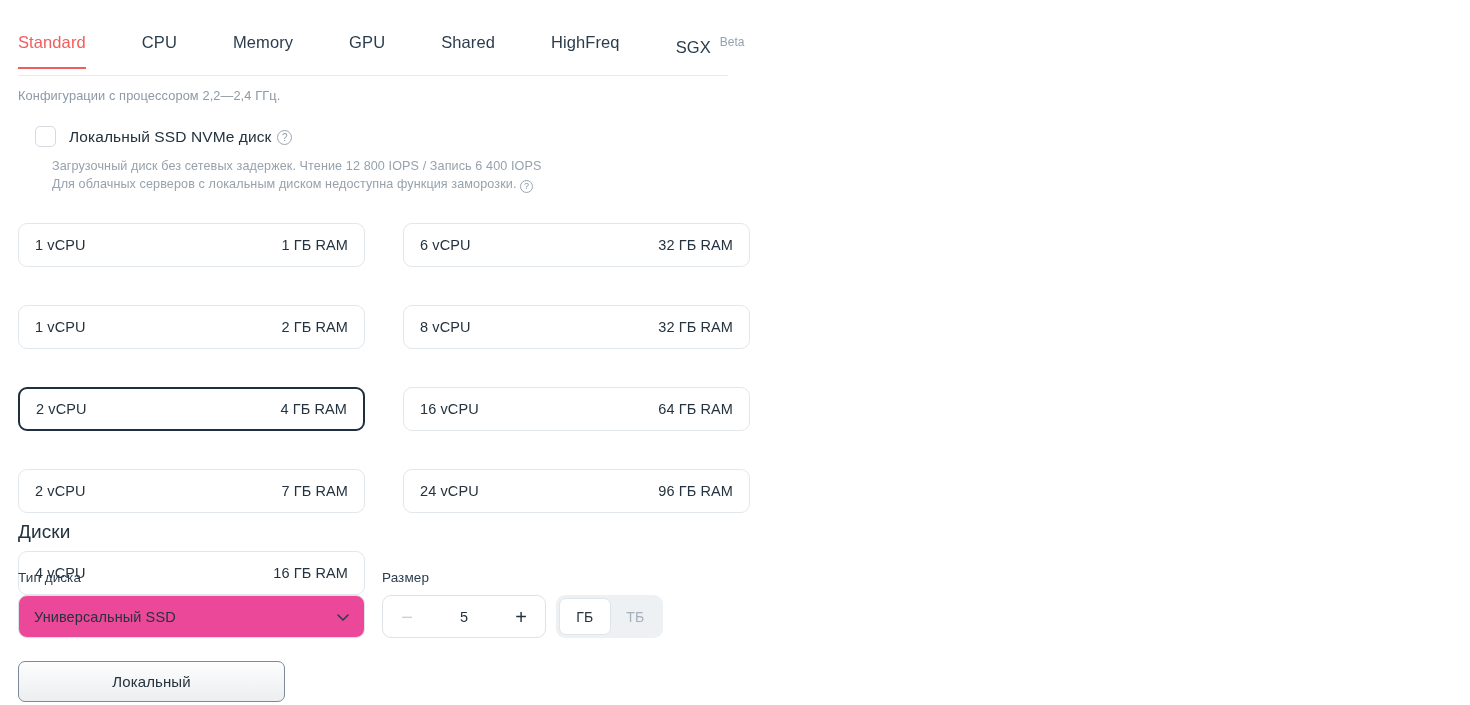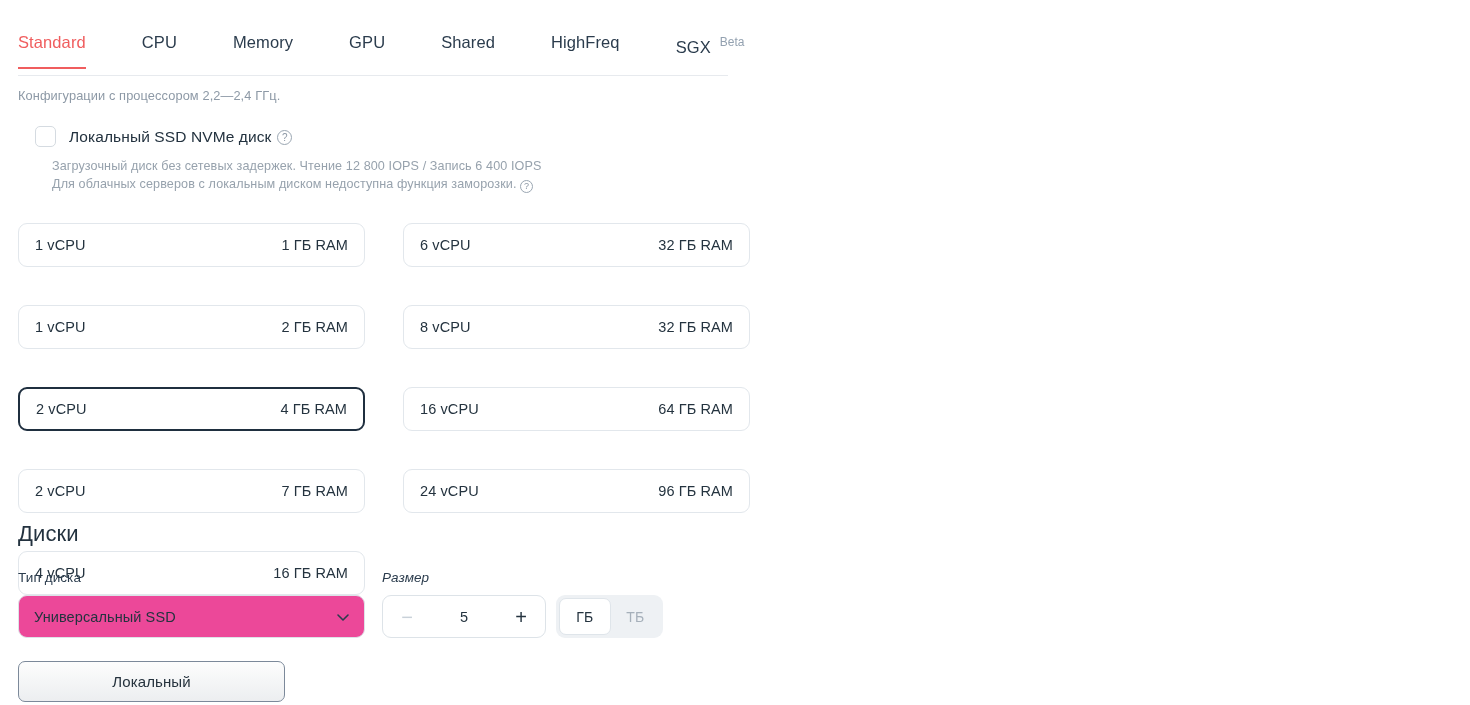--- a/index.html
+++ b/index.html
@@ -100,27 +100,27 @@
     letter-spacing: 0.1px;
   }
   .card.selected {
     border: 2px solid #1f2f3f;
   }
   .card .ram { text-align: right; }
 
   
   .disks-title {
     position: absolute; left: 18px; top: 521px;
-    font-size: 22px; color: #23323f; letter-spacing: 0.1px;
+    font-size: 19px; color: #23323f; letter-spacing: 0.1px;
   }
   .field-label {
     font-size: 13.5px; color: #2b3c4d; letter-spacing: 0.1px;
   }
   .lbl-type { position: absolute; left: 18px; top: 570px; }
-  .lbl-size { position: absolute; left: 382px; top: 570px; font-style: italic; }
+  .lbl-size { position: absolute; left: 382px; top: 570px; }
 
   .select {
     position: absolute; left: 18px; top: 595px;
     width: 347px; height: 43px;
     border: 1px solid #dde3e8; border-radius: 9px; background: #ec4899;
     display: flex; align-items: center; justify-content: space-between;
     padding: 0 15px; font-size: 14.5px; color: #24333f; cursor: pointer;
     letter-spacing: 0.1px;
   }
   .chev { width: 13px; height: 13px; flex: 0 0 auto; }

